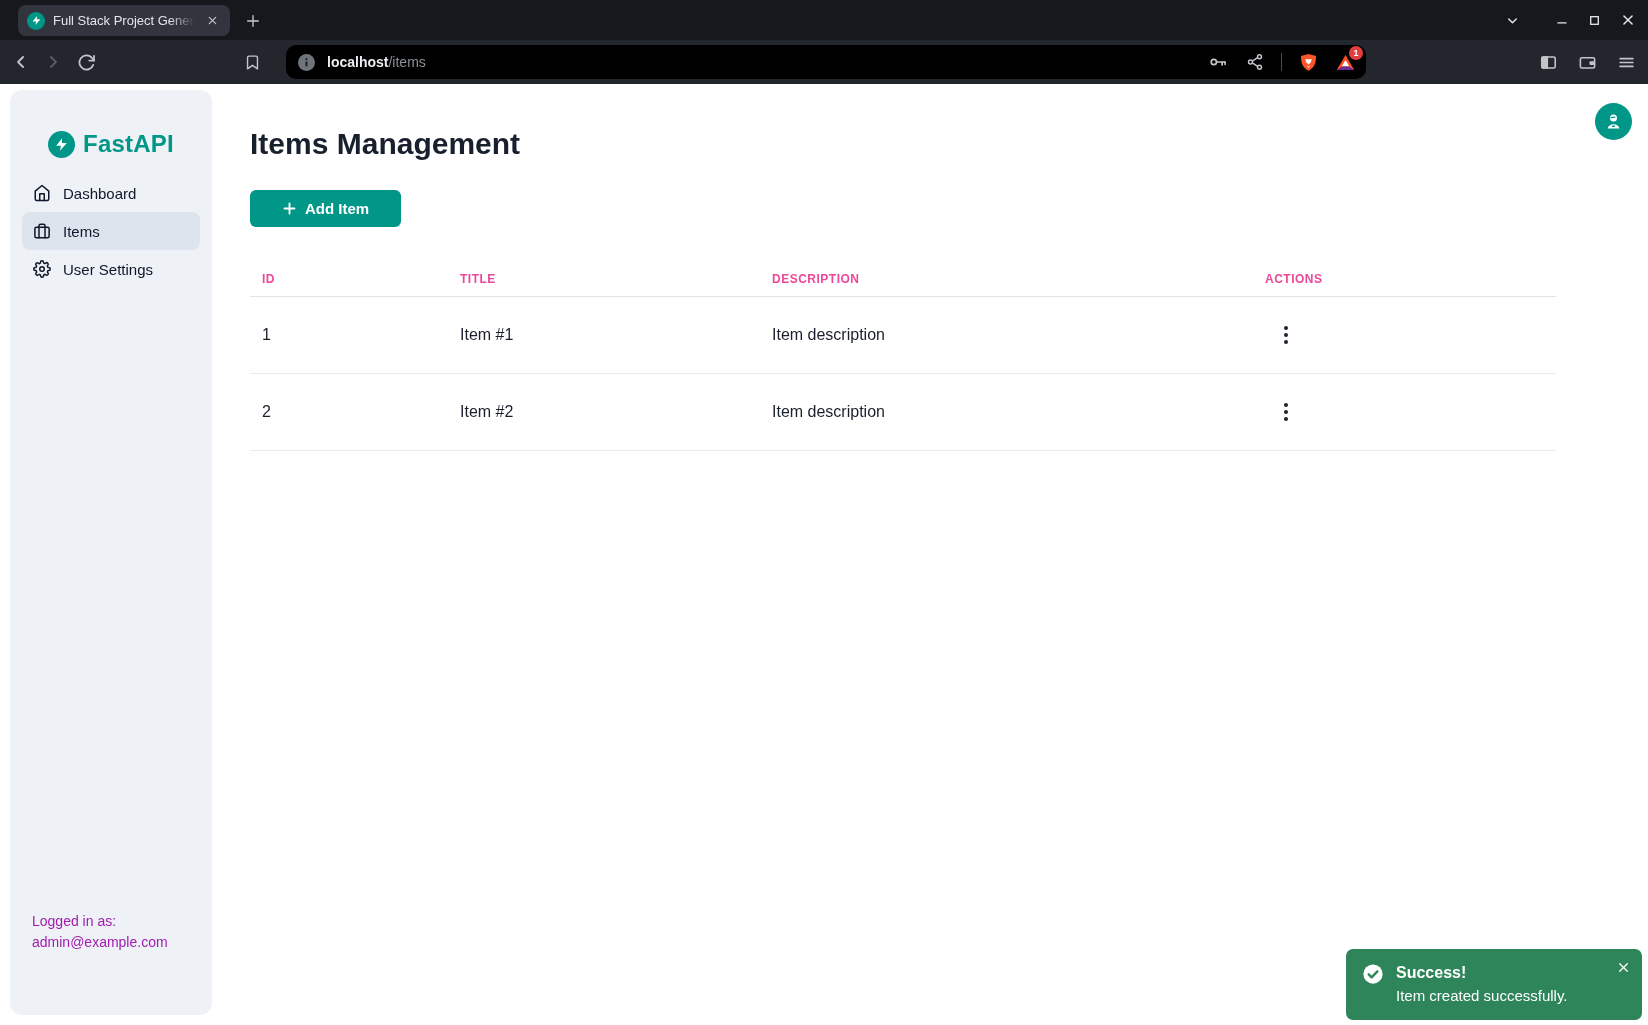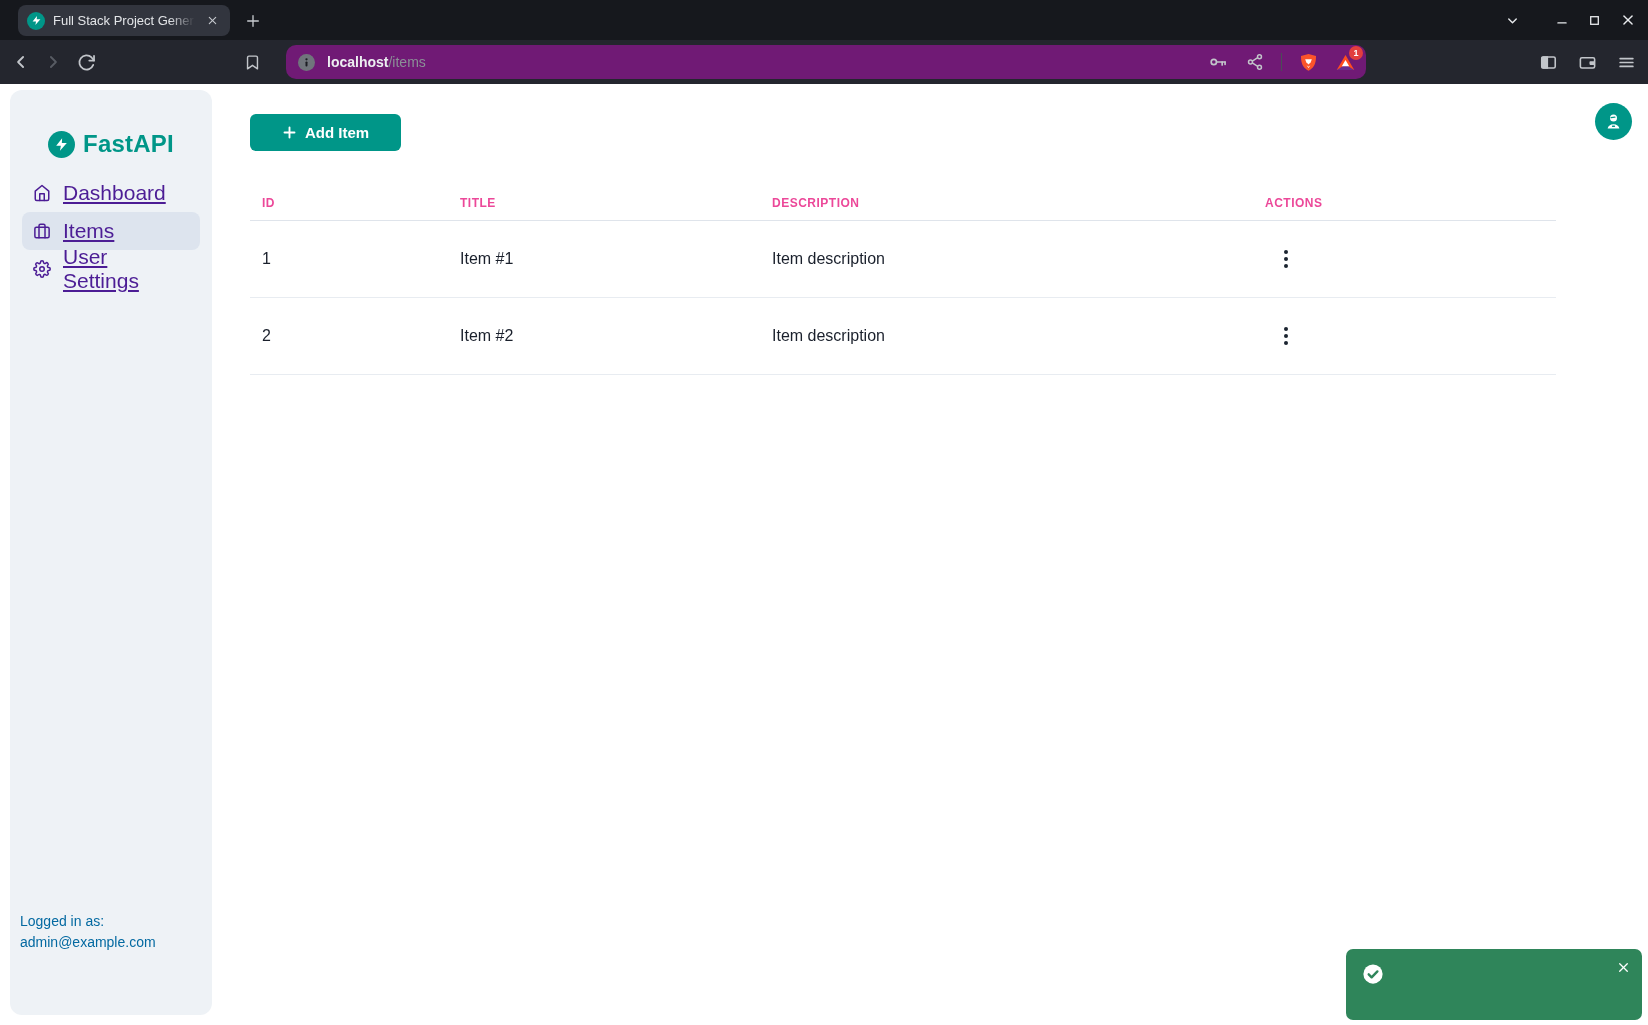--- a/index.html
+++ b/index.html
@@ -23,21 +23,21 @@
   .win-controls { position:absolute; right:4px; top:0; height:40px; display:flex;
                   align-items:center; color:#e8eaed; }
   .win-controls .icon-btn { width:33px; height:40px; color:#e8eaed; }
   .win-controls .chev { margin-right:16px; }
 
   .toolbar { position:absolute; top:40px; left:0; width:1648px; height:44px; background:#24262e;
              display:block; }
   .nav-btn { position:absolute; top:10px; width:24px; height:24px; color:#c2c5ca; }
   .nav-back { left:9px; } .nav-fwd { left:41px; color:#585c64; } .nav-reload { left:74px; }
   .bookmark-btn { position:absolute; left:240px; top:10px; width:24px; height:24px; color:#c2c5ca; }
-  .urlbar { position:absolute; left:286px; top:5px; width:1080px; height:34px; background:#701a75;
+  .urlbar { position:absolute; left:286px; top:5px; width:1080px; height:34px; background:#000000;
             border-radius:10px; display:flex; align-items:center; padding:0 10px 0 12px; cursor:text; }
   .site-info { width:17px; height:17px; border-radius:50%; background:#70757c; color:#1b1d23;
                margin-right:12px; flex:none; }
   .url-text { font-size:14px; }
   .url-host { color:#eceef1; font-weight:700; }
   .url-path { color:#8b9097; }
   .urlbar-right { margin-left:auto; display:flex; align-items:center; gap:15px; }
   .urlbar-right .icon-btn { width:22px; height:22px; color:#c2c5ca; }
   .url-divider { width:1px; height:18px; background:#4a4e56; }
   .bat-wrap { position:relative; }
@@ -51,25 +51,25 @@
   .page { position:absolute; top:84px; left:0; width:1648px; height:677px; background:#fff;border-radius:17px; }
 
   .sidebar { position:absolute; left:10px; top:6px; width:202px; height:925px;
              background:#eef2f6; border-radius:12px; }
   .logo { margin-top:40px; display:flex; align-items:center; justify-content:center; gap:8px; }
   .logo-circle { width:27px; height:27px; border-radius:50%; background:#009688;
                  display:flex; align-items:center; justify-content:center; }
   .logo-text { font-size:24px; font-weight:600; color:#009688; letter-spacing:.2px; }
   .nav { margin:16px 12px 0; display:flex; flex-direction:column; }
   .nav-item { display:flex; align-items:center; gap:12px; height:38px; padding:0 11px;
-              border-radius:8px; color:#4c1d95; font-size:21px; cursor:pointer;text-decoration:underline; }
+              border-radius:8px; color:#0f172a; font-size:15px; cursor:pointer; }
   .nav-item.active { background:#dde4ee; }
   .nav-item .nicon { width:18px; height:18px; flex:none; }
-  .sidebar-footer { position:absolute; left:10px; bottom:62px; font-size:14px; line-height:21px;
-                    color:#0369a1; }
+  .sidebar-footer { position:absolute; left:22px; bottom:62px; font-size:14px; line-height:21px;
+                    color:#a21caf; }
 
   .avatar-btn { position:absolute; left:1595px; top:19px; width:37px; height:37px;
                 border-radius:50%; background:#009688; display:flex; align-items:center;
                 justify-content:center; border:none; cursor:pointer; }
 
   .content { position:absolute; left:250px; top:0; width:1306px; }
   .page-title { margin-top:44px; font-size:30px; line-height:32px; font-weight:700; color:#18202e; }
   .add-btn { margin-top:30px; height:37px; padding:0 32px; background:#009688; color:#fff;
              border:none; border-radius:6px; font-family:inherit; font-size:15px; font-weight:700;
              display:inline-flex; align-items:center; gap:8px; cursor:pointer; }
@@ -277,20 +277,21 @@
   <button class="avatar-btn">
     <svg width="21" height="21" viewBox="0 0 24 24">
         <circle cx="12" cy="8" r="4" fill="#fff"></circle>
         <line x1="9.2" y1="7.6" x2="13.6" y2="7.1" stroke="#009688" stroke-width="1.4" stroke-linecap="round"></line>
         <path d="M5.3 20c.4-3.2 3.2-5 6.7-5s6.3 1.8 6.7 5z" fill="#fff"></path>
         <rect x="10.2" y="16.6" width="3.6" height="1.6" rx="0.5" fill="#009688"></rect>
       </svg>
   </button>
 
   <main class="content">
+    <h1 class="page-title">Items Management</h1>
 
     <button class="add-btn">
       <svg width="15" height="15" viewBox="0 0 24 24" stroke="currentColor" stroke-width="3" stroke-linecap="round" fill="none">
           <line x1="12" y1="4" x2="12" y2="20"></line>
           <line x1="4" y1="12" x2="20" y2="12"></line>
         </svg>
       <span>Add Item</span>
     </button>
 
     <table class="items">
@@ -335,20 +336,24 @@
         </tr>
       </tbody>
     </table>
   </main>
 
   <div class="toast">
     <svg class="toast-icon" width="22" height="22" viewBox="0 0 24 24">
         <circle cx="12" cy="12" r="10.5" fill="#fff"></circle>
         <polyline points="7.3 12.4 10.5 15.6 16.8 9.2" stroke="#2f855a" stroke-width="2.6" stroke-linecap="round" stroke-linejoin="round" fill="none"></polyline>
       </svg>
+    <div>
+      <div class="toast-title">Success!</div>
+      <div class="toast-msg">Item created successfully.</div>
+    </div>
     <button class="icon-btn toast-close">
       <svg width="13" height="13" viewBox="0 0 24 24" stroke="currentColor" stroke-width="2.4" stroke-linecap="round" fill="none">
           <line x1="5" y1="5" x2="19" y2="19"></line>
           <line x1="19" y1="5" x2="5" y2="19"></line>
         </svg>
     </button>
   </div>
 
 </div>
 

